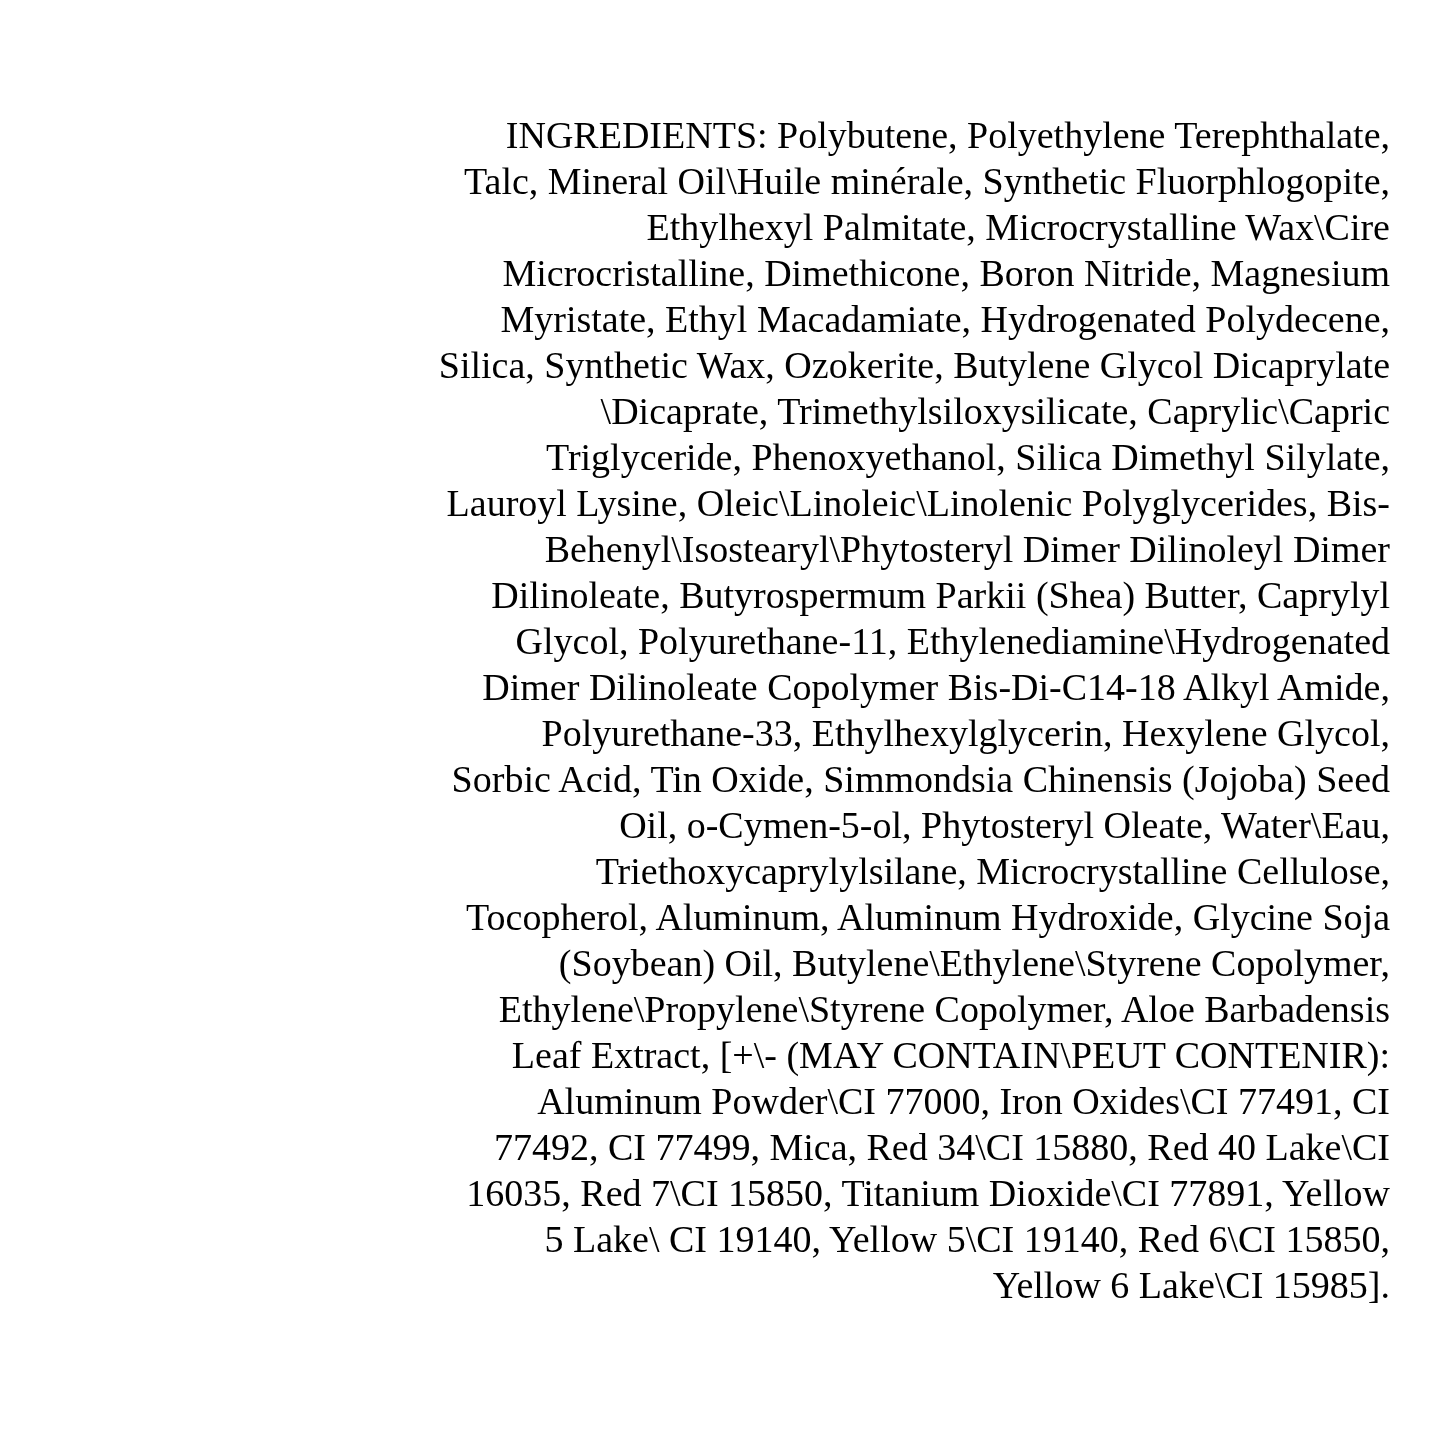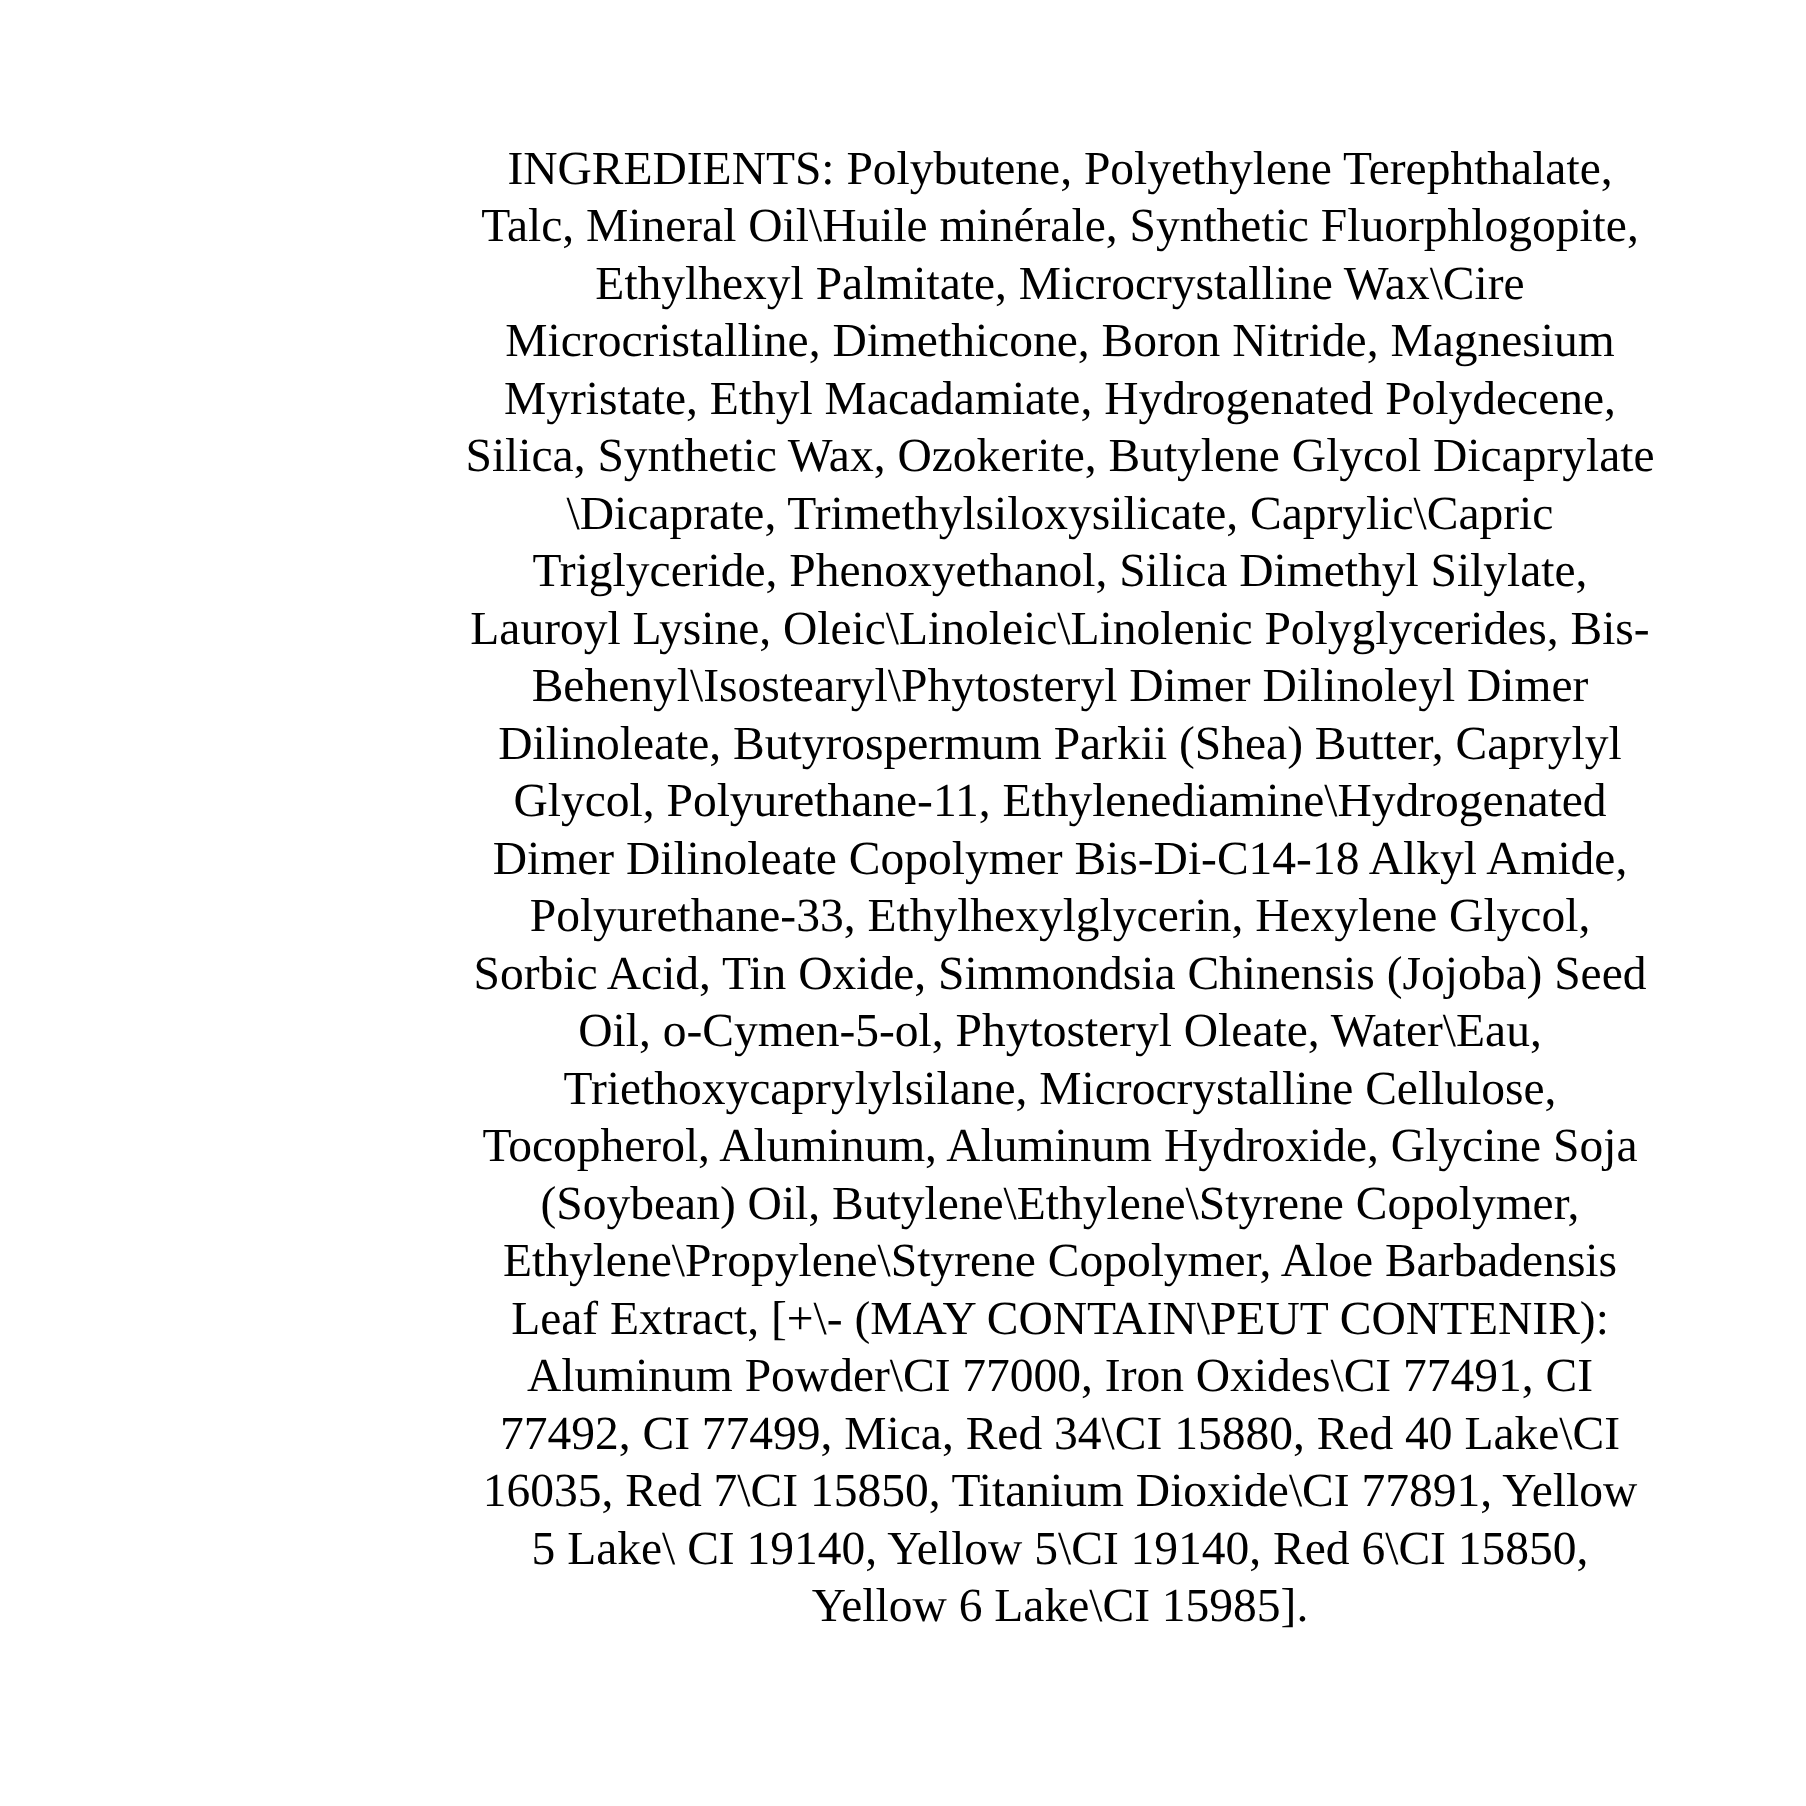--- a/index.html
+++ b/index.html
@@ -17,22 +17,21 @@
   .ingredients-block {
     position: absolute;
     left: 250px;
     top: 112px;
     width: 1140px;
     font-family: "Liberation Serif", "DejaVu Serif", serif;
     font-size: 38px;
     line-height: 46px;
     color: #000000;
     white-space: pre;
-    text-align: center;
-    margin-left: 28px;
+    text-align: right;
   }
 </style>
 </head>
 <body>
 
 <div class="page">
   <div class="ingredients-block">INGREDIENTS: Polybutene, Polyethylene Terephthalate,
 Talc, Mineral Oil\Huile minérale, Synthetic Fluorphlogopite,
 Ethylhexyl Palmitate, Microcrystalline Wax\Cire
 Microcristalline, Dimethicone, Boron Nitride, Magnesium

